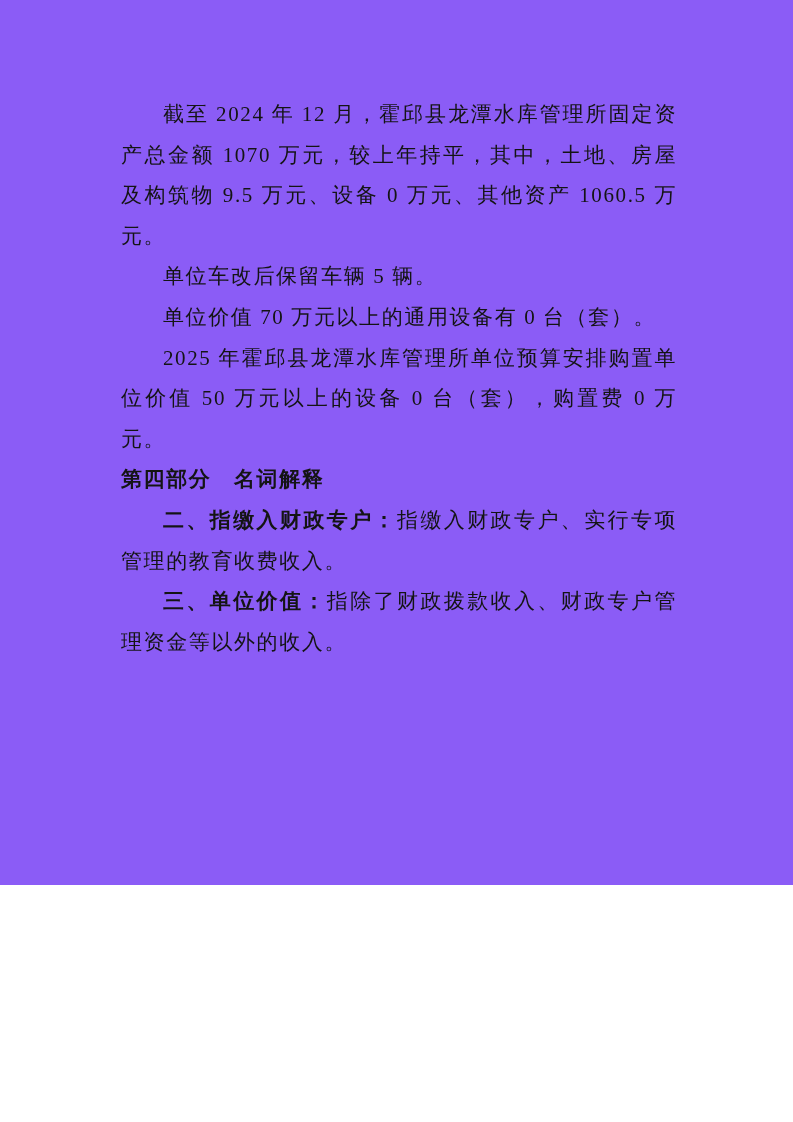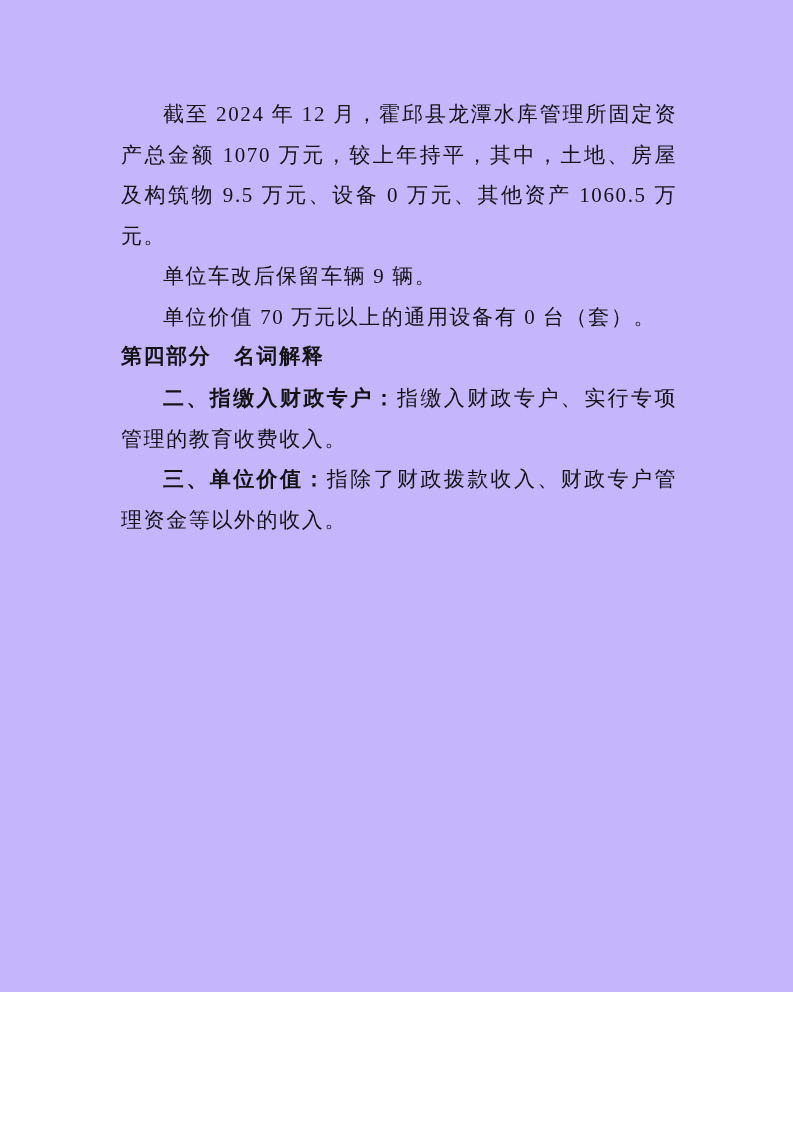--- a/index.html
+++ b/index.html
@@ -9,22 +9,22 @@
   }
   body {
     width: 793px;
     height: 1122px;
     font-family: "Liberation Serif", "DejaVu Serif", serif;
     color: #141414;
   }
   .page {
     position: relative;
     width: 793px;
-    height: 992px;
-    background: #c4b5fd;
+    height: 885px;
+    background: #8b5cf6;
     overflow: hidden;
   }
   .content {
     position: absolute;
     left: 121px;
     top: 94px;
     width: 556px;
   }
   p.body {
     margin: 0;
@@ -36,21 +36,21 @@
   .indent {
     text-indent: 2em;
   }
   .subheading {
     font-family: "Liberation Sans", "DejaVu Sans", sans-serif;
     font-weight: 700;
     letter-spacing: 1.2px;
   }
   .part-title {
     margin: 33px 0 0 0;
-    font-family: Liberation Mono, monospace;
+    font-family: Liberation Serif, serif;
     font-weight: 700;
     font-size: 24px;
     line-height: 44px;
     text-align: center;
     letter-spacing: 1px;
   }
   .term-label {
     font-family: "Liberation Sans", "DejaVu Sans", sans-serif;
     font-weight: 700;
   }
@@ -66,24 +66,25 @@
   }
 </style>
 </head>
 <body>
 
 <div class="page">
   <div class="content">
 
     <p class="body indent">截至 2024 年 12 月，霍邱县龙潭水库管理所固定资产总金额 1070 万元，较上年持平，其中，土地、房屋及构筑物 9.5 万元、设备 0 万元、其他资产 1060.5 万元。</p>
 
-    <p class="body indent">单位车改后保留车辆 9 辆。</p>
+    <p class="body indent">单位车改后保留车辆 5 辆。</p>
 
     <p class="body indent">单位价值 70 万元以上的通用设备有 0 台（套）。</p>
 
+    <p class="body indent">2025 年霍邱县龙潭水库管理所单位预算安排购置单位价值 50 万元以上的设备 0 台（套），购置费 0 万元。</p>
 
 
 
     <p class="body part-title">第四部分　名词解释</p>
 
 
     <p class="body indent"><span class="term-label">二、指缴入财政专户：</span><span>指缴入财政专户、实行专项管理的教育收费收入。</span></p>
 
     <p class="body indent"><span class="term-label">三、单位价值：</span><span>指除了财政拨款收入、财政专户管理资金等以外的收入。</span></p>
 

